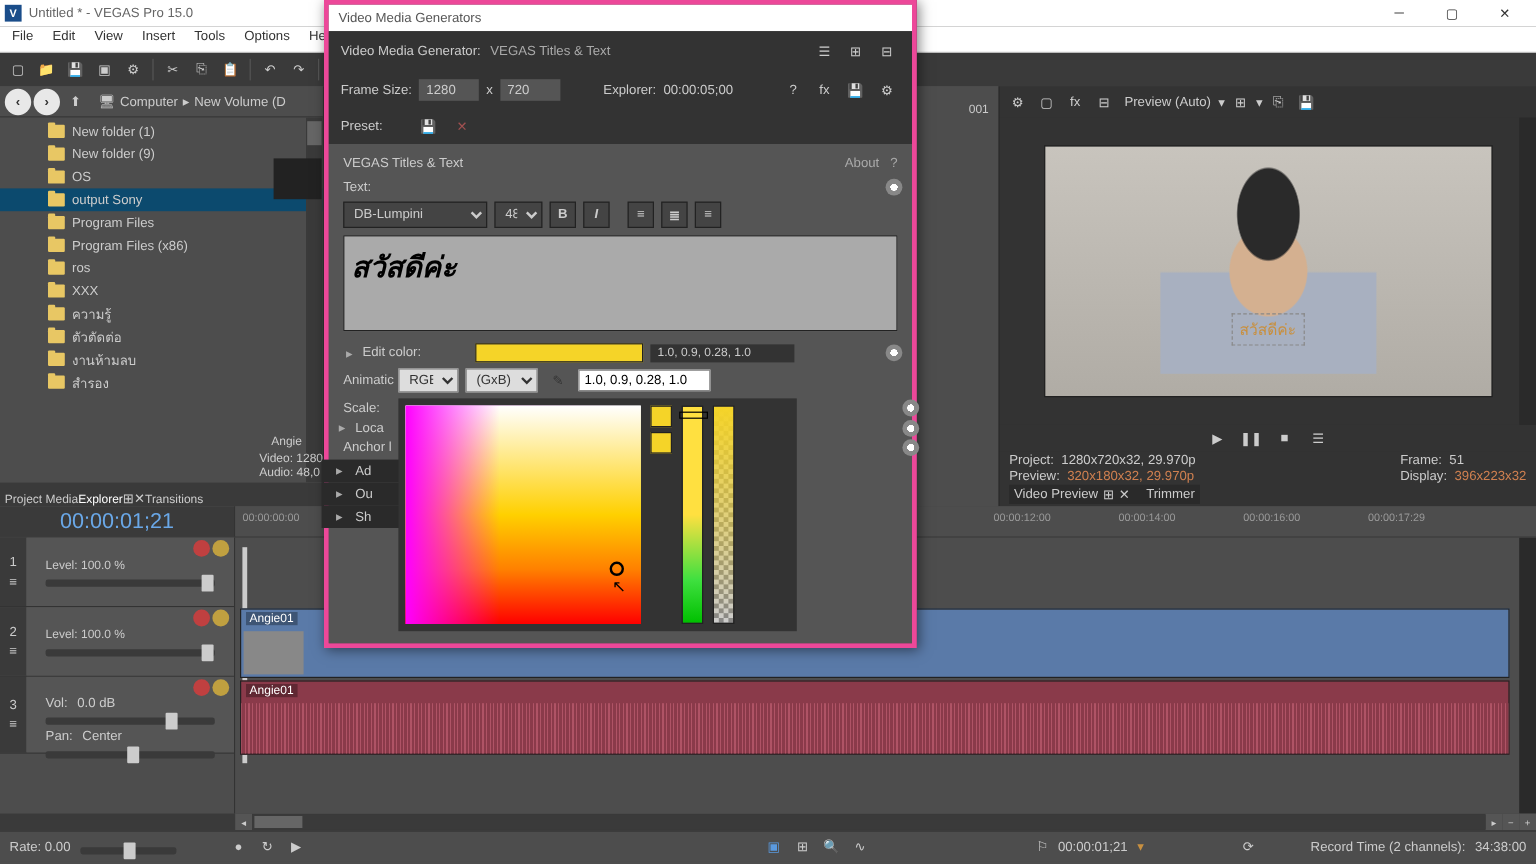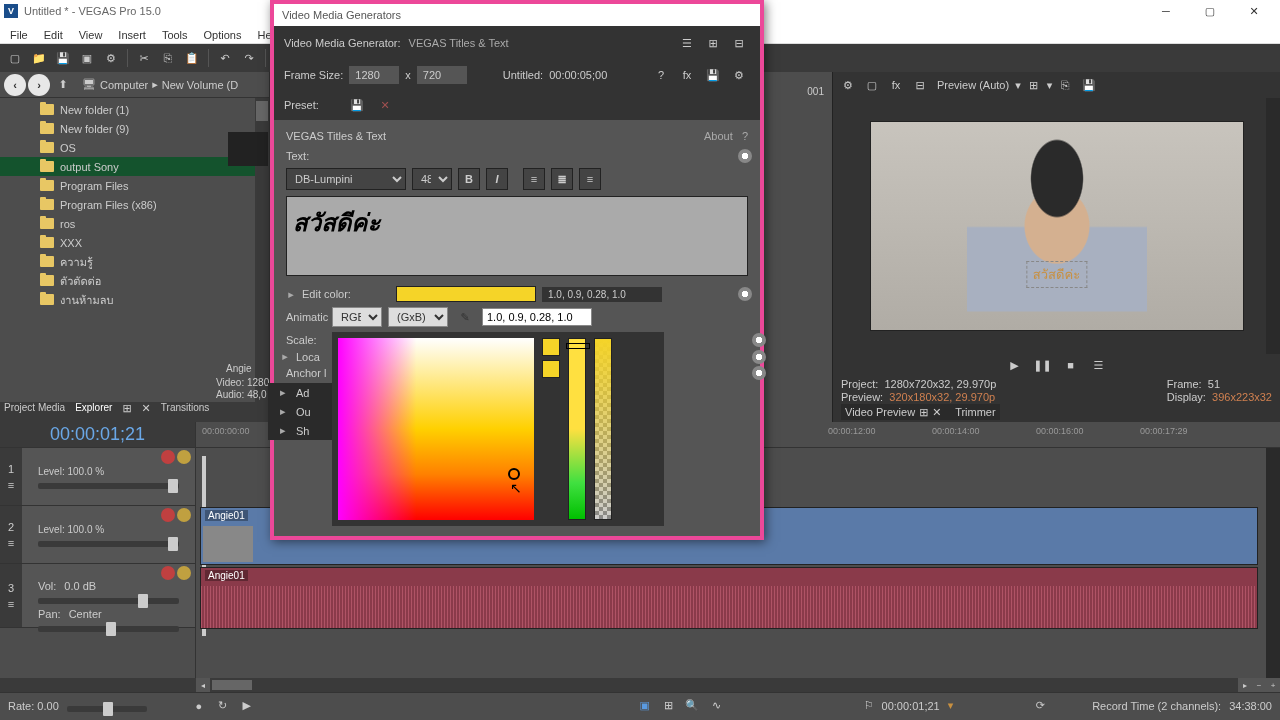--- a/index.html
+++ b/index.html
@@ -1,38 +1,38 @@
 <!DOCTYPE html>
 <html><head>
 <meta charset="utf-8">
 <style>
 *{margin:0;padding:0;box-sizing:border-box;font-family:"Segoe UI",Tahoma,sans-serif;font-size:11px;color:#ccc;user-select:none}
 body{width:1280px;height:720px;background:#4d4d4d;overflow:hidden;position:relative}
 .titlebar{height:22px;background:#fff;display:flex;align-items:center;padding:0 4px;color:#333}
 .titlebar .logo{width:14px;height:14px;background:#1a4d8a;margin-right:6px;display:flex;align-items:center;justify-content:center;color:#fff;font-size:9px;font-weight:bold}
 .titlebar .title{color:#666;flex:1}
 .titlebar .winbtn{width:44px;height:22px;display:flex;align-items:center;justify-content:center;color:#333}
-.menubar{height:22px;background:#fff;display:flex;align-items:flex-end;padding:0 2px;color:#333;border-bottom:1px solid #ddd}
+.menubar{height:22px;background:#fff;display:flex;align-items:flex-start;padding:0 2px;color:#333;border-bottom:1px solid #ddd}
 .menubar .mitem{padding:2px 8px;color:#333}
 .toolbar-main{height:28px;background:#3a3a3a;display:flex;align-items:center;padding:0 4px;gap:2px}
 .tbtn{width:22px;height:22px;display:flex;align-items:center;justify-content:center;color:#ccc}
 .sep{width:1px;height:18px;background:#555;margin:0 3px}
 .content{display:flex;height:350px;background:#4d4d4d}
 .explorer-panel{width:270px;background:#4d4d4d;border-right:1px solid #333;display:flex;flex-direction:column}
 .exp-nav{height:26px;background:#4d4d4d;display:flex;align-items:center;padding:0 4px;gap:2px;border-bottom:1px solid #333}
 .navbtn{width:22px;height:22px;background:#e8e8e8;border-radius:11px;display:flex;align-items:center;justify-content:center;color:#333;font-weight:bold}
 .exp-path{display:flex;align-items:center;gap:4px;flex:1;padding-left:6px}
 .tree{flex:1;background:#4d4d4d;padding:2px 0;overflow:hidden;position:relative}
 .tree-scroll{position:absolute;right:0;top:0;width:14px;height:100%;background:#3a3a3a}
 .tree-scroll .thumb{background:#666;width:12px;margin:1px;height:20px;position:absolute;top:2px}
 .tree-item{display:flex;align-items:center;height:19px;padding-left:40px;gap:6px}
-.tree-item.sel{background:#14532d;color:#fff}
+.tree-item.sel{background:#0c4a6e;color:#fff}
 .folder-icon{width:14px;height:11px;background:#e8c764;border-radius:1px;position:relative}
 .folder-icon::before{content:"";position:absolute;top:-2px;left:0;width:6px;height:3px;background:#e8c764;border-radius:1px 1px 0 0}
-.exp-tabs{height:20px;background:#3a3a3a;display:flex;align-items:flex-start;padding:0 4px;gap:10px}
+.exp-tabs{height:20px;background:#3a3a3a;display:flex;align-items:flex-end;padding:0 4px;gap:0}
 .exp-tab{color:#ccc;font-size:10px}
 .exp-tab.active{color:#fff}
 .thumbs-panel{flex:1;background:#4d4d4d;position:relative}
 .preview-panel{width:448px;background:#333;display:flex;flex-direction:column;border-left:1px solid #222}
 .preview-toolbar{height:26px;background:#333;display:flex;align-items:center;padding:0 4px;gap:2px}
 .preview-toolbar .plabel{color:#ccc;margin:0 4px}
 .preview-video{flex:1;display:flex;align-items:center;justify-content:center;background:#333;position:relative}
 .video-frame{width:374px;height:210px;background:linear-gradient(180deg,#c8c4bd 0%,#b0aca5 100%);position:relative;border:1px solid #222}
 .video-person{position:absolute;left:50%;top:50%;transform:translate(-50%,-55%);width:180px;height:190px;background:radial-gradient(ellipse at 50% 30%,#2a2a2a 0%,#2a2a2a 20%,transparent 21%),radial-gradient(ellipse at 50% 55%,#d4b090 0%,#d4b090 25%,transparent 26%),linear-gradient(180deg,transparent 55%,#a8b0c0 56%)}
 .text-overlay{position:absolute;left:50%;top:67%;transform:translateX(-50%);background:transparent;border:1px dashed #888;padding:2px 6px;font-size:13px;color:#c89040}
@@ -206,20 +206,24 @@
           <span>ความรู้</span>
         </div>
       <div class="tree-item">
           <div class="folder-icon"></div>
           <span>ตัวตัดต่อ</span>
         </div>
       <div class="tree-item">
           <div class="folder-icon"></div>
           <span>งานห้ามลบ</span>
         </div>
+      <div class="tree-item">
+          <div class="folder-icon"></div>
+          <span>สำรอง</span>
+        </div>
       <div class="tree-scroll">
           <div class="thumb"></div>
         </div>
     </div>
     <div class="exp-tabs">
       <span class="exp-tab">Project Media</span>
       <span class="exp-tab active">Explorer</span>
       <span>⊞</span>
       <span>✕</span>
       <span class="exp-tab">Transitions</span>
@@ -413,21 +417,21 @@
       <div class="tbtn">☰</div>
       <div class="tbtn">⊞</div>
       <div class="tbtn">⊟</div>
     </div>
   </div>
   <div class="dlg-row">
     <span>Frame Size:</span>
     <input class="dlg-input" value="1280" style="">
     <span>x</span>
     <input class="dlg-input" value="720" style="">
-    <span style="margin-left:30px">Untitled:</span>
+    <span style="margin-left:30px">Explorer:</span>
     <span>00:00:05;00</span>
     <div class="dlg-icons">
       <div class="tbtn">?</div>
       <div class="tbtn">fx</div>
       <div class="tbtn">💾</div>
       <div class="tbtn">⚙</div>
     </div>
   </div>
   <div class="dlg-row">
     <span style="width:56px">Preset:</span>

